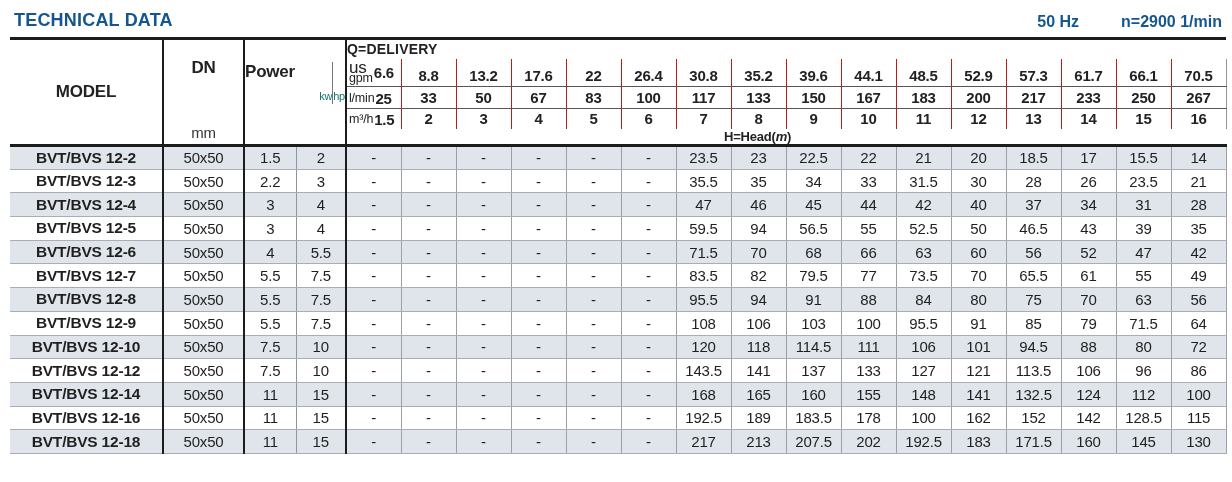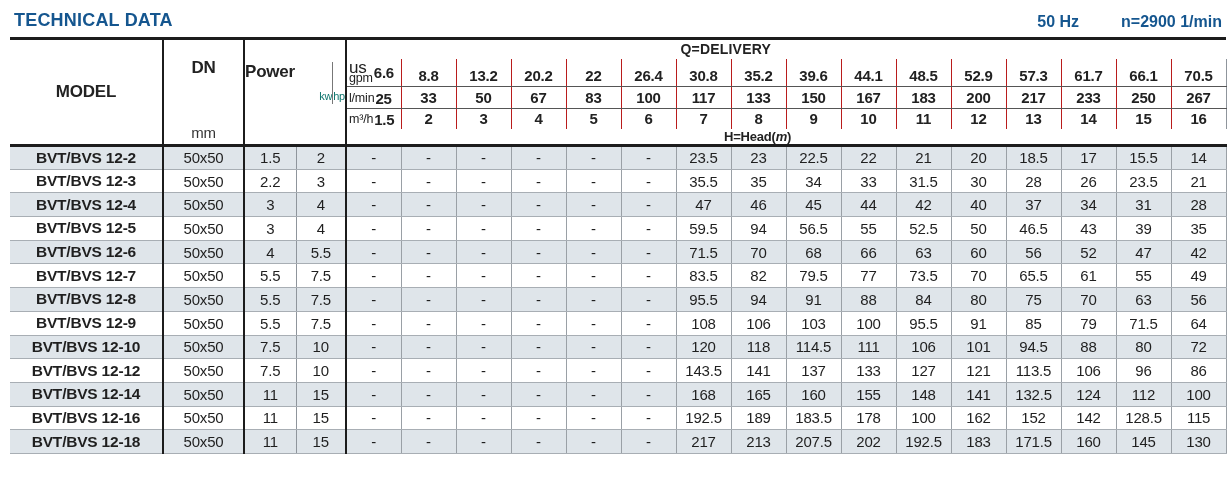--- a/index.html
+++ b/index.html
@@ -90,21 +90,21 @@
     color: #0f766e;
     padding-bottom: 2px;
   }
   .hp-h { border-left: 1px solid #777; }
 
   
   .qdel-th {
     font-size: 14px;
     font-weight: 700;
     height: 20px;
-    text-align: center;
+    text-align: left;
     padding-right: 10%;
     letter-spacing: 0.2px;
   }
   .dcell {
     font-size: 15px;
     font-weight: 700;
     border-left: 1px solid #b91c1c;
   }
   .dcell:first-child { border-left: none; }
   .dcell:last-child { border-right: 1px solid #8f959c; }
@@ -208,21 +208,21 @@
         </th>
         <th class="qdel-th" colspan="16">Q=DELIVERY</th>
       </tr>
       <tr class="row-gpm">
           <th class="dcell unitcell"><span class="unitwrap">
               <span class="ulabel"><span class="utop">us</span>gpm</span>
               <span class="uval">6.6</span>
             </span></th>
           <th class="dcell">8.8</th>
           <th class="dcell">13.2</th>
-          <th class="dcell">20.2</th>
+          <th class="dcell">17.6</th>
           <th class="dcell">22</th>
           <th class="dcell">26.4</th>
           <th class="dcell">30.8</th>
           <th class="dcell">35.2</th>
           <th class="dcell">39.6</th>
           <th class="dcell">44.1</th>
           <th class="dcell">48.5</th>
           <th class="dcell">52.9</th>
           <th class="dcell">57.3</th>
           <th class="dcell">61.7</th>

